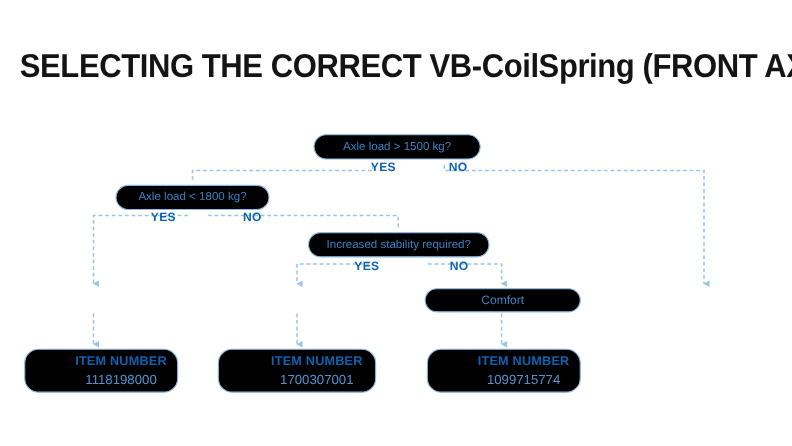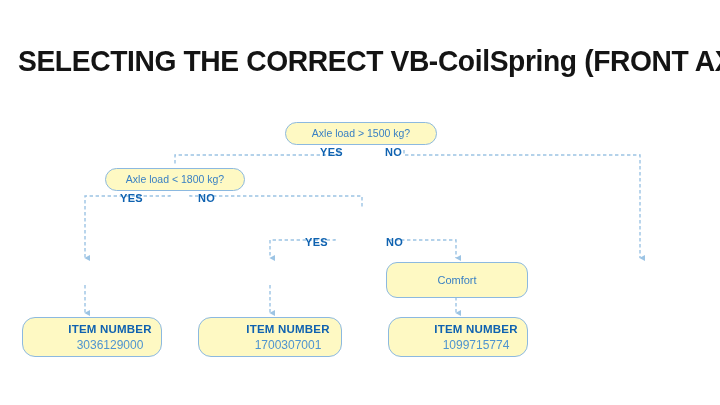--- a/index.html
+++ b/index.html
@@ -44,21 +44,21 @@
     width: 720px;
     height: 405px;
   }
 
   
   .node {
     position: absolute;
     box-sizing: border-box;
     border: 1.3px solid #8cb9e0;
     border-radius: 13px;
-    background: #fef9c3;
+    background: #000000;
     display: flex;
     align-items: center;
     justify-content: center;
     text-align: center;
     color: #3a80c4;
     font-size: 11px;
     line-height: 13px;
     white-space: nowrap;
   }
   .node.decision {
@@ -89,21 +89,21 @@
   }
 
   
   .branch-label {
     position: absolute;
     font-family: "Liberation Sans Narrow", "Liberation Sans", sans-serif;
     font-weight: bold;
     font-size: 11px;
     letter-spacing: 0.3px;
     color: #0f62b0;
-    text-align: left;
+    text-align: right;
     white-space: nowrap;
   }
 </style>
 </head>
 <body>
 
 <div id="stage">
 
   <div id="title">SELECTING THE CORRECT VB-CoilSpring (FRONT AXLE)</div>
 
@@ -138,30 +138,33 @@
   </div>
   <div class="branch-label" style="left:320px; top:146px; width:40px;">YES</div>
   <div class="branch-label" style="left:385px; top:146px; width:40px;">NO</div>
 
   <div class="node decision" style="left:105px; top:168px; width:140px; height:23px;">
     <span>Axle load &lt; 1800 kg?</span>
   </div>
   <div class="branch-label" style="left:120px; top:192px; width:40px;">YES</div>
   <div class="branch-label" style="left:198px; top:192px; width:40px;">NO</div>
 
+  <div class="node decision" style="left:280px; top:211px; width:165px; height:23px;">
+    <span>Increased stability required?</span>
+  </div>
   <div class="branch-label" style="left:305px; top:236px; width:40px;">YES</div>
   <div class="branch-label" style="left:386px; top:236px; width:40px;">NO</div>
 
-  <div class="node result" style="left:386px; top:262px; width:142px; height:36px;">
+  <div class="node result" style="left:386px; top:262px; width:142px; height:22px;">
     <span>Comfort</span>
   </div>
 
   <div class="node item" style="left:22px; top:317px; width:140px; height:40px;">
     <span class="item-head">ITEM NUMBER</span>
-    <span class="item-num">3036129000</span>
+    <span class="item-num">1118198000</span>
   </div>
   <div class="node item" style="left:198px; top:317px; width:144px; height:40px;">
     <span class="item-head">ITEM NUMBER</span>
     <span class="item-num">1700307001</span>
   </div>
   <div class="node item" style="left:388px; top:317px; width:140px; height:40px;">
     <span class="item-head">ITEM NUMBER</span>
     <span class="item-num">1099715774</span>
   </div>
 

